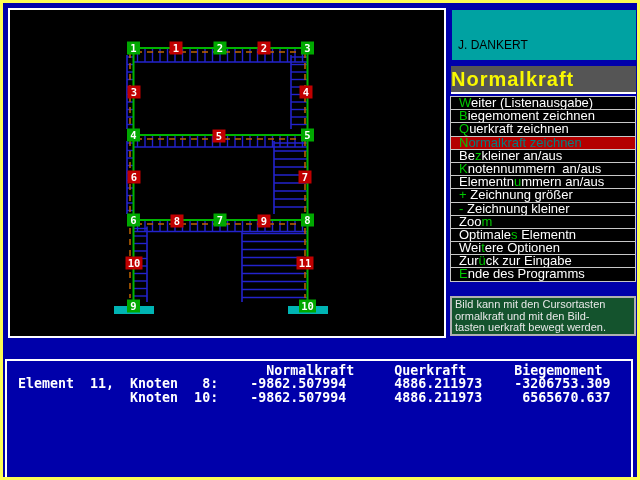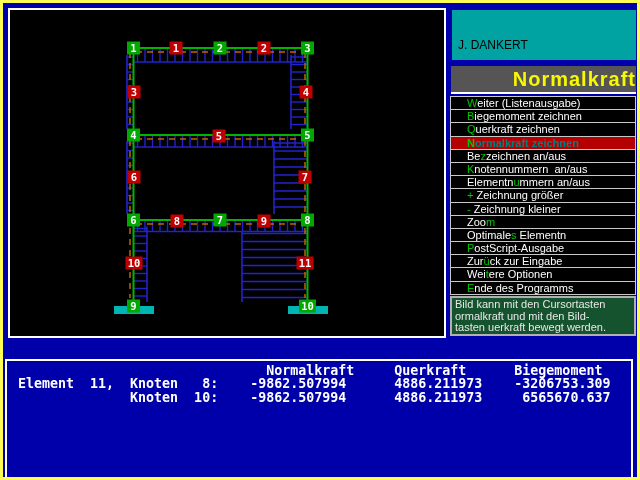--- a/index.html
+++ b/index.html
@@ -22,36 +22,36 @@
     position:absolute; left:452px; top:10px; width:184px; height:50px;
     background:#00a2a2; color:#000;
     font-size:12px; line-height:12px; padding:5px 0 0 6px;
     white-space:pre;
   }
   .info-box .author { margin-bottom:6px; }
   .title-box {
     position:absolute; left:451px; top:66px; width:185px; height:28px;
     background:#555555; border-bottom:2px solid #ffffff;
     color:#f8f800; font-size:20px; font-weight:bold;
-    text-align:right; line-height:26px;
+    text-align:left; line-height:26px;
     letter-spacing:1px;
   }
   .menu {
     position:absolute; left:450px; top:96px; width:186px;
     border-left:1px solid #c8c8c8; border-right:1px solid #c8c8c8;
     border-bottom:1px solid #c8c8c8;
   }
   .menu-item {
     height:13.2px; background:#000; color:#ffffff;
     border-top:1px solid #c8c8c8;
-    font-size:11px; line-height:12px; padding-left:16px;
+    font-size:13px; line-height:12px; padding-left:8px;
     white-space:pre; overflow:hidden;
   }
   .menu-item .key { color:#00c800; }
-  .menu-item.active { background:#b40000; color:#008080;font-weight:bold; }
+  .menu-item.active { background:#b40000; color:#008080; }
   .hint-box {
     position:absolute; left:450px; top:296px; width:186px; height:40px;
     background:#14532d; border:2px solid #b0b0b0;
     color:#e8e8e8; font-size:11px; line-height:11.7px;
     padding:1px 0 0 3px; white-space:pre;
   }
   .output-panel {
     position:absolute; left:5px; top:359px; width:628px; height:132px;
     background:#0000aa; border:2px solid #ffffff;
   }
@@ -268,30 +268,29 @@
     <div>FEMSET:  Graphik-Baustein</div>
   </div>
 
   <div class="title-box">Normalkraft</div>
 
   <div class="menu" id="menu">
       <div class="menu-item"><span></span><span class="key">W</span><span>eiter (Listenausgabe)</span></div>
       <div class="menu-item"><span></span><span class="key">B</span><span>iegemoment zeichnen</span></div>
       <div class="menu-item"><span></span><span class="key">Q</span><span>uerkraft zeichnen</span></div>
       <div class="menu-item active"><span></span><span class="key">N</span><span>ormalkraft zeichnen</span></div>
-      <div class="menu-item"><span>Be</span><span class="key">z</span><span>zeichnen an/aus</span></div>
+      <div class="menu-item"><span>Be</span><span class="key">z</span><span>kleiner an/aus</span></div>
       <div class="menu-item"><span></span><span class="key">K</span><span>notennummern  an/aus</span></div>
       <div class="menu-item"><span>Elementn</span><span class="key">u</span><span>mmern an/aus</span></div>
       <div class="menu-item"><span></span><span class="key">+</span><span> Zeichnung größer</span></div>
       <div class="menu-item"><span></span><span class="key">-</span><span> Zeichnung kleiner</span></div>
       <div class="menu-item"><span>Zoo</span><span class="key">m</span><span></span></div>
       <div class="menu-item"><span>Optimale</span><span class="key">s</span><span> Elementn</span></div>
-      <div class="menu-item"><span></span><span class="key">P</span><span>ostScript-Ausgabe</span></div>
+      <div class="menu-item"><span>Wei</span><span class="key">t</span><span>ere Optionen</span></div>
       <div class="menu-item"><span>Zur</span><span class="key">ü</span><span>ck zur Eingabe</span></div>
-      <div class="menu-item"><span>Wei</span><span class="key">t</span><span>ere Optionen</span></div>
       <div class="menu-item"><span></span><span class="key">E</span><span>nde des Programms</span></div>
     </div>
 
   <div class="hint-box" id="hint-box"><div>Bild kann mit den Cursortasten</div><div>ormalkraft und mit den Bild-</div><div>tasten uerkraft bewegt werden.</div></div>
 
   <div class="output-panel">
     <pre id="output-text">                                Normalkraft     Querkraft      Biegemoment
  Element  11,  Knoten   8:    -9862.507994      4886.211973    -3206753.309
                Knoten  10:    -9862.507994      4886.211973     6565670.637</pre>
   </div>

